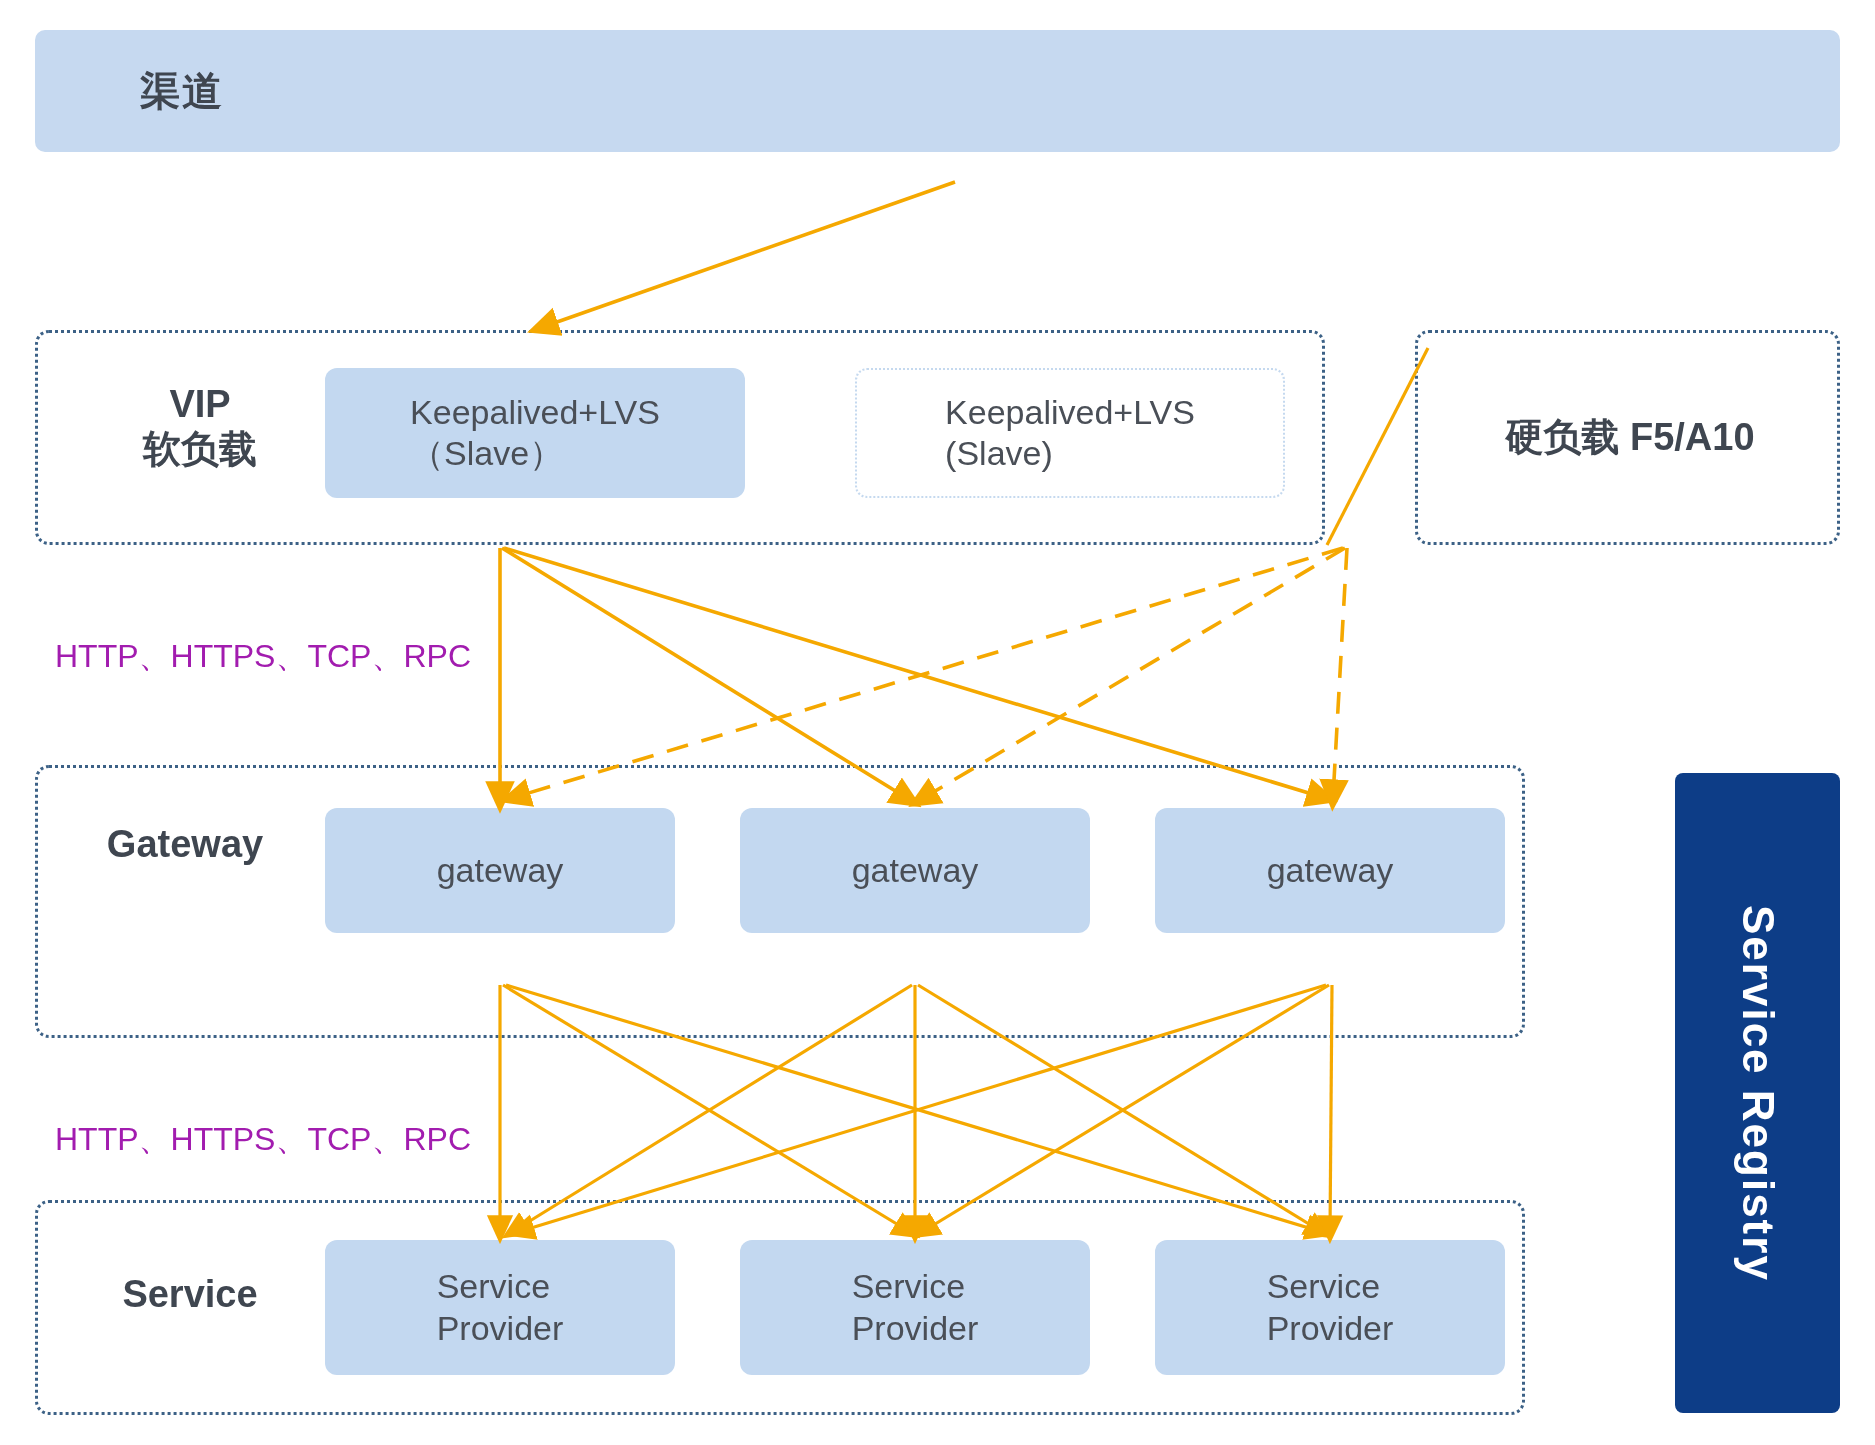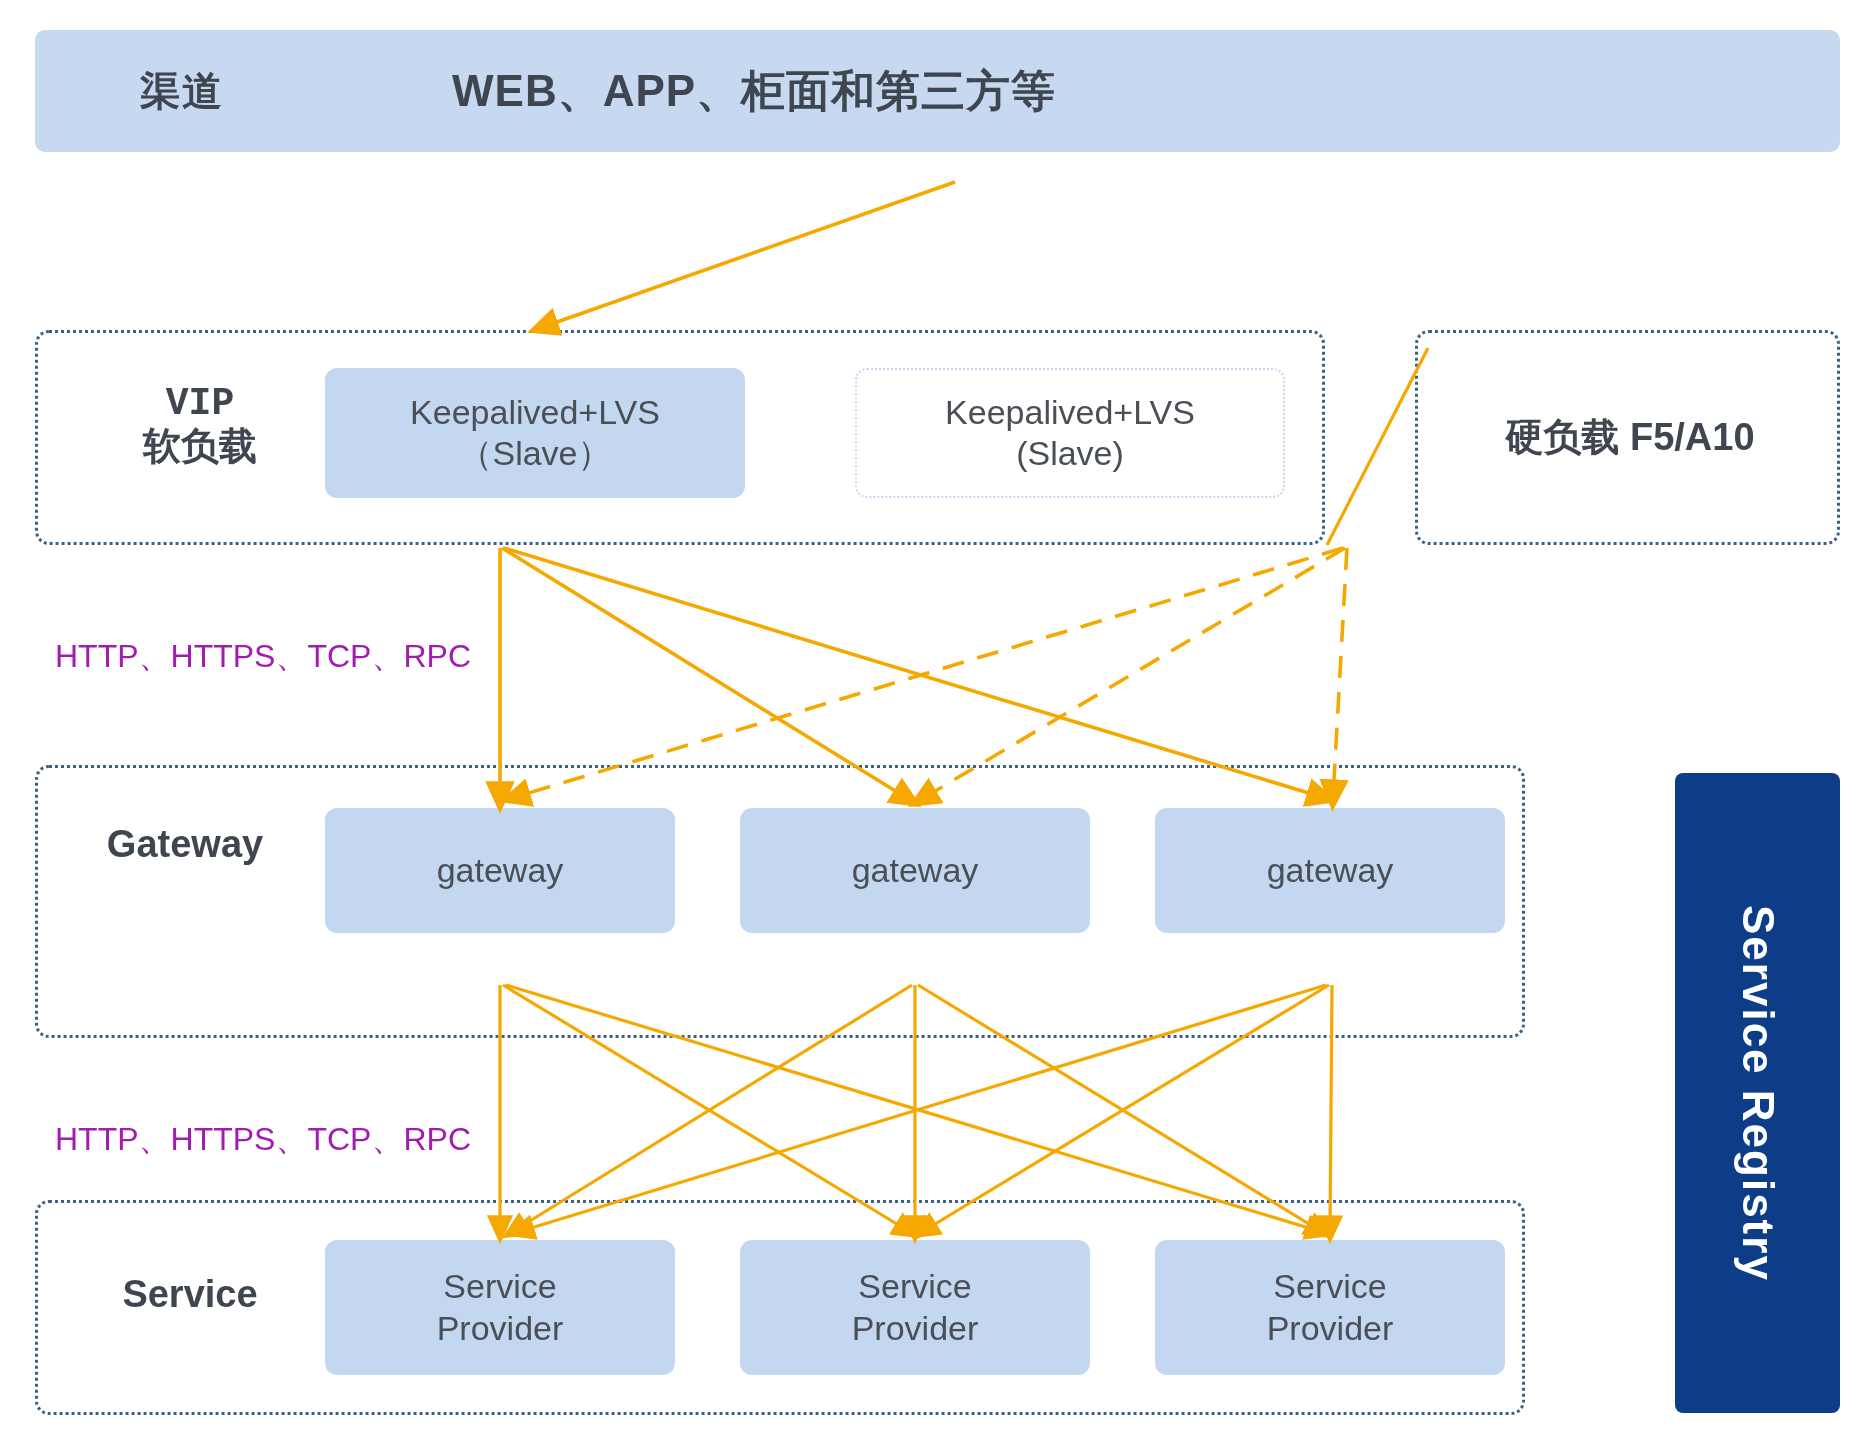--- a/index.html
+++ b/index.html
@@ -57,36 +57,36 @@
   #svc-frame   { left: 35px;  top: 1200px; width: 1490px; height: 215px; }
 
   
   .layer-label {
     font-size: 38px;
     font-weight: 700;
     color: #3f4650;
     line-height: 1.18;
     text-align: center;
   }
-  #vip-label  { left: 105px; top: 382px;  width: 190px; font-family: Liberation Mono, monospace; }
+  #vip-label  { left: 105px; top: 382px;  width: 190px; }
   #gw-label   { left: 60px;  top: 822px;  width: 250px; }
   #svc-label  { left: 70px;  top: 1272px; width: 240px; }
   #hard-label {
     left: 1440px; top: 412px; width: 380px;
     font-size: 38px; font-weight: 700; color: #3f4650; text-align: center;
   }
 
   
   .node {
     background: #c3d8f0;
     border-radius: 12px;
     display: flex;
     align-items: center;
     justify-content: center;
-    text-align: center;
+    text-align: left;
     font-size: 34px;
     font-weight: 400;
     color: #4a4f57;
     line-height: 1.22;
     padding: 4px;
   }
   .node-ghost {
     background: #ffffff;
     border: 2px dotted #c5d9ef;
   }
@@ -138,21 +138,20 @@
     pointer-events: none;
   }
 </style>
 </head>
 <body>
 
 <div id="canvas">
 
   <div class="abs" id="channel-banner">
     <span id="channel-label">渠道</span>
-    <span id="channel-title">WEB、APP、柜面和第三方等</span>
   </div>
 
   <div class="abs layer-frame" id="vip-frame"></div>
 
   <div class="abs layer-label" id="vip-label">
     <div>VIP</div>
     <div>软负载</div>
   </div>
 
   <div class="abs node" id="lvs-master">

